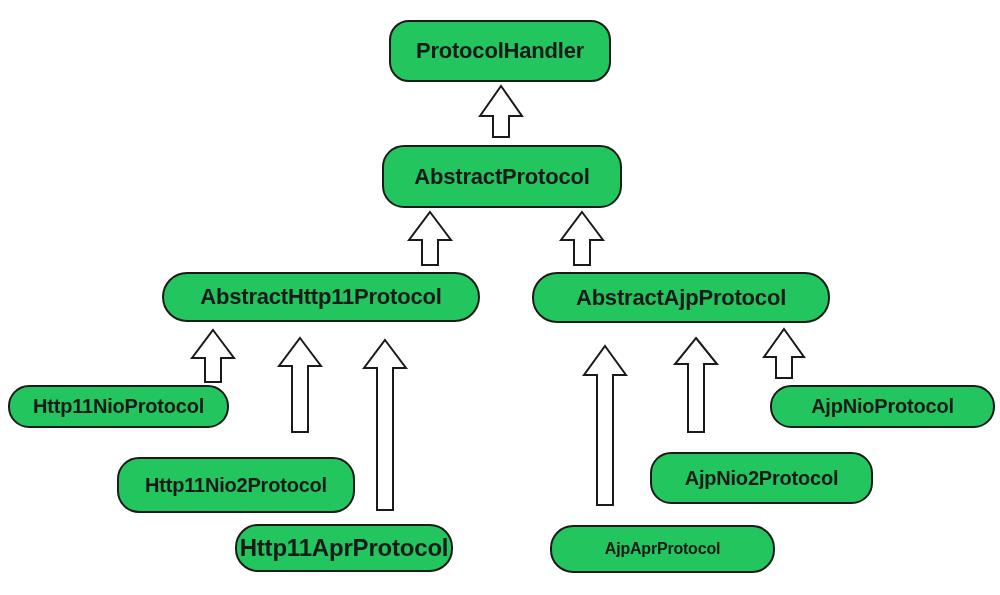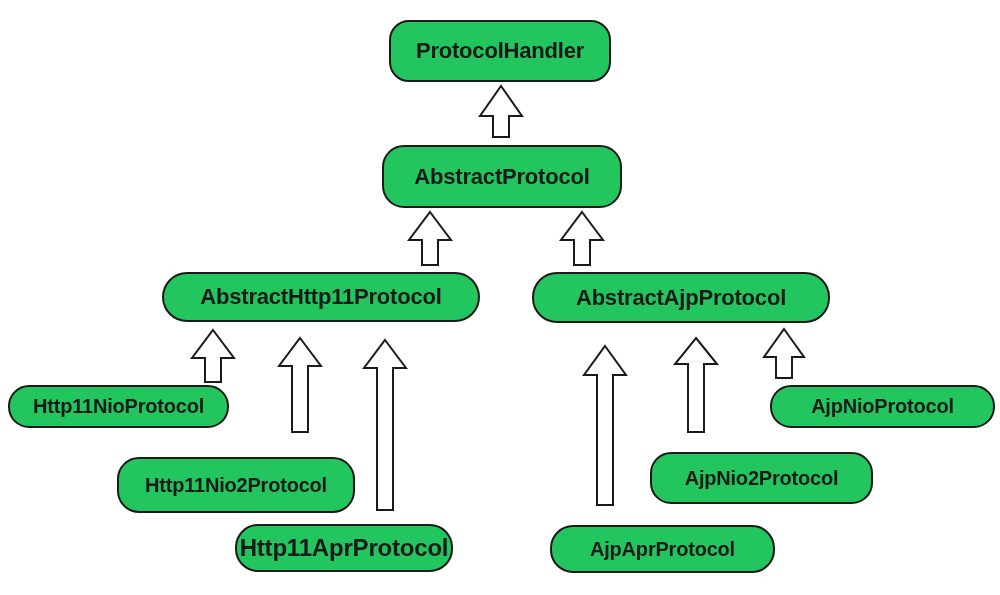--- a/index.html
+++ b/index.html
@@ -48,21 +48,21 @@
   
   .n-abstracthttp11protocol { left: 162px; top: 272px; width: 318px; height: 50px; border-radius: 25px; font-size: 22px; }
   .n-abstractajpprotocol    { left: 532px; top: 272px; width: 298px; height: 51px; border-radius: 25px; font-size: 22px; }
   
   .n-http11nioprotocol      { left:   8px; top: 385px; width: 221px; height: 43px; border-radius: 21px; font-size: 20px; }
   .n-http11nio2protocol     { left: 117px; top: 457px; width: 238px; height: 56px; border-radius: 22px; font-size: 20px; }
   .n-http11aprprotocol      { left: 235px; top: 524px; width: 218px; height: 48px; border-radius: 23px; font-size: 24px; }
   
   .n-ajpnioprotocol         { left: 770px; top: 385px; width: 225px; height: 43px; border-radius: 21px; font-size: 20px; }
   .n-ajpnio2protocol        { left: 650px; top: 452px; width: 223px; height: 52px; border-radius: 21px; font-size: 20px; }
-  .n-ajpaprprotocol         { left: 550px; top: 525px; width: 225px; height: 48px; border-radius: 23px; font-size: 20px; }
+  .n-ajpaprprotocol         { left: 550px; top: 525px; width: 225px; height: 48px; border-radius: 23px; font-size: 16px; }
 </style>
 </head>
 <body>
 
 <div class="canvas">
 
   <svg class="arrow-layer" viewBox="0 0 1000 595" xmlns="http://www.w3.org/2000/svg">
     <polygon points="501,86 522,116 509,116 509,137 493,137 493,116 480,116"></polygon>
     <polygon points="430,212 451,240 438,240 438,265 422,265 422,240 409,240"></polygon>
     <polygon points="582,212 603,240 590,240 590,265 574,265 574,240 561,240"></polygon>

